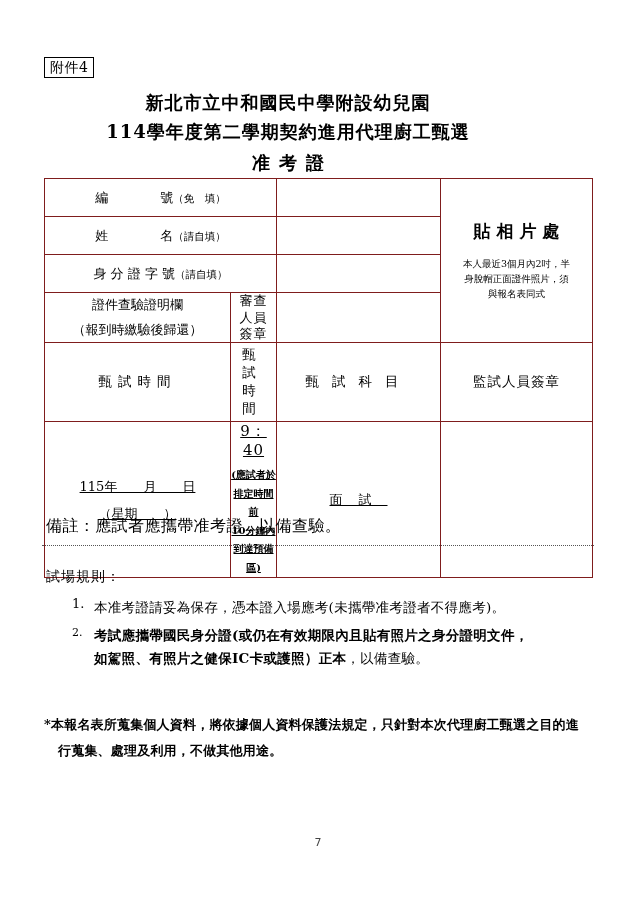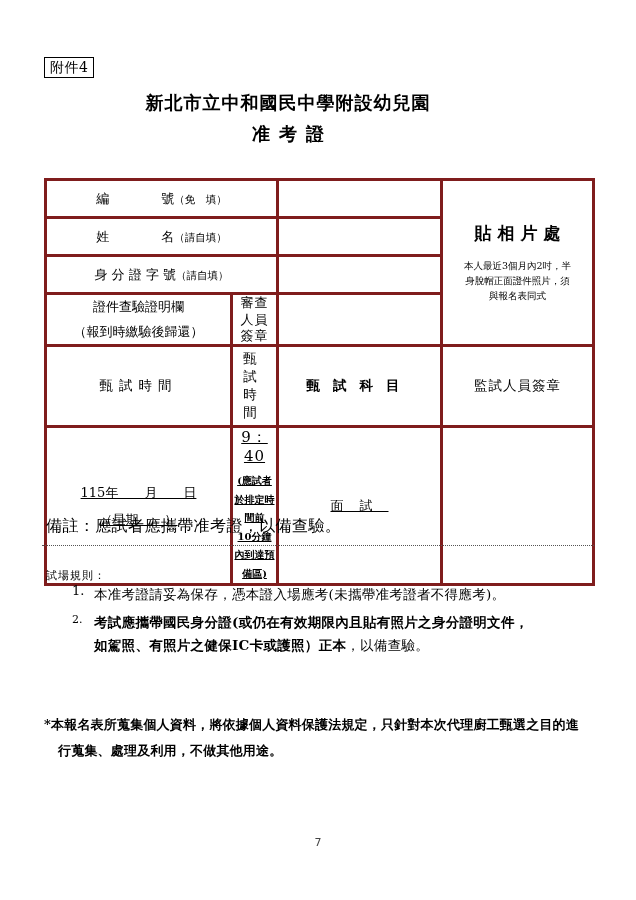--- a/index.html
+++ b/index.html
@@ -59,21 +59,21 @@
   
   .main-table {
     position: absolute;
     left: 44px;
     top: 178px;
     width: 548px;
     border-collapse: collapse;
     table-layout: fixed;
   }
   .main-table td {
-    border: 3px solid #7f1d1d;
+    border: 1px solid #7f1d1d;
     padding: 0;
     vertical-align: middle;
     font-size: 13px;
   }
   .lbl {
     text-align: center;
     line-height: 1.2;
     padding: 6px 4px;
   }
   .small-note {
@@ -120,21 +120,21 @@
 
   
   .exam-head td {
     text-align: center;
     font-size: 13.5px;
     height: 26px;
     padding: 3px 2px;
   }
   .sp-a { letter-spacing: 6px; padding-left: 6px; }
   .sp-b { letter-spacing: 9px; padding-left: 9px; }
-  .sp-c { letter-spacing: 13px; padding-left: 13px; font-weight: bold; }
+  .sp-c { letter-spacing: 13px; padding-left: 13px; }
   .sp-d { letter-spacing: 1px; }
 
   
   .exam-body td {
     height: 96px;
     vertical-align: middle;
     text-align: center;
     font-size: 13px;
     text-decoration: underline;
   }
@@ -176,22 +176,23 @@
   }
 
   
   .rules {
     position: absolute;
     left: 46px;
     top: 568px;
     width: 548px;
   }
   .rules-title {
-    font-size: 11px;
+    font-size: 14px;
     letter-spacing: 1px;
+    margin-bottom: 10px;
   }
   .rule-item {
     display: flex;
     align-items: flex-start;
     margin-bottom: 4px;
     padding-left: 26px;
   }
   .rule-num {
     width: 22px;
     flex: 0 0 22px;
@@ -233,20 +234,21 @@
 </style>
 </head>
 <body>
 
 <div class="page">
 
   <div class="attach-box">附件4</div>
 
   <div class="titles">
     <div class="title-line t1">新北市立中和國民中學附設幼兒園</div>
+    <div class="title-line t2">114學年度第二學期契約進用代理廚工甄選</div>
     <div class="title-line t3">准考證</div>
   </div>
 
   <table class="main-table">
     <colgroup>
       <col style="width:186px">
       <col style="width:46px">
       <col style="width:164px">
       <col style="width:152px">
     </colgroup>

